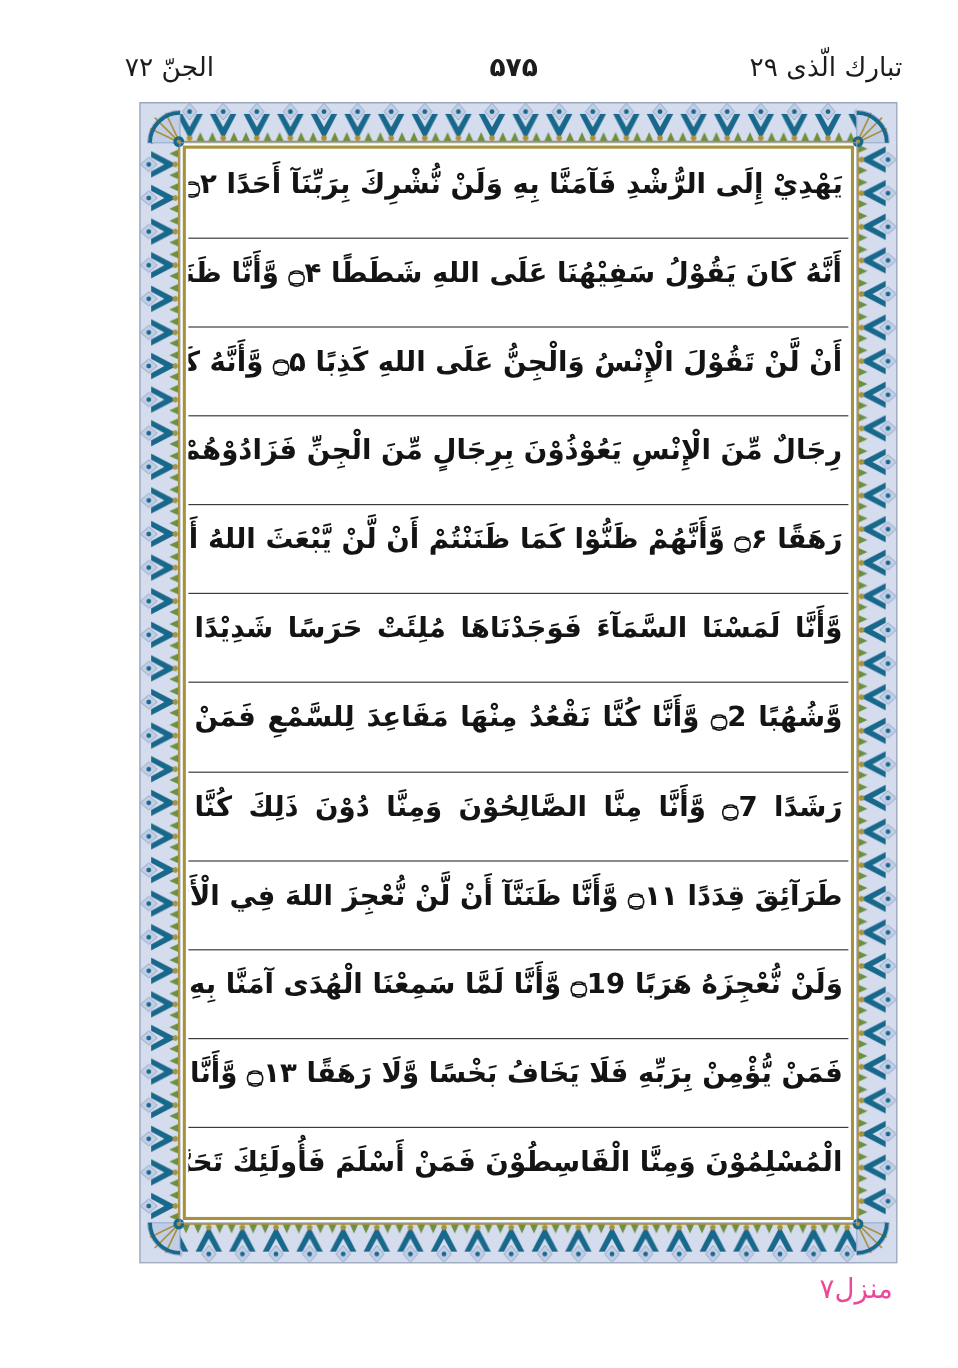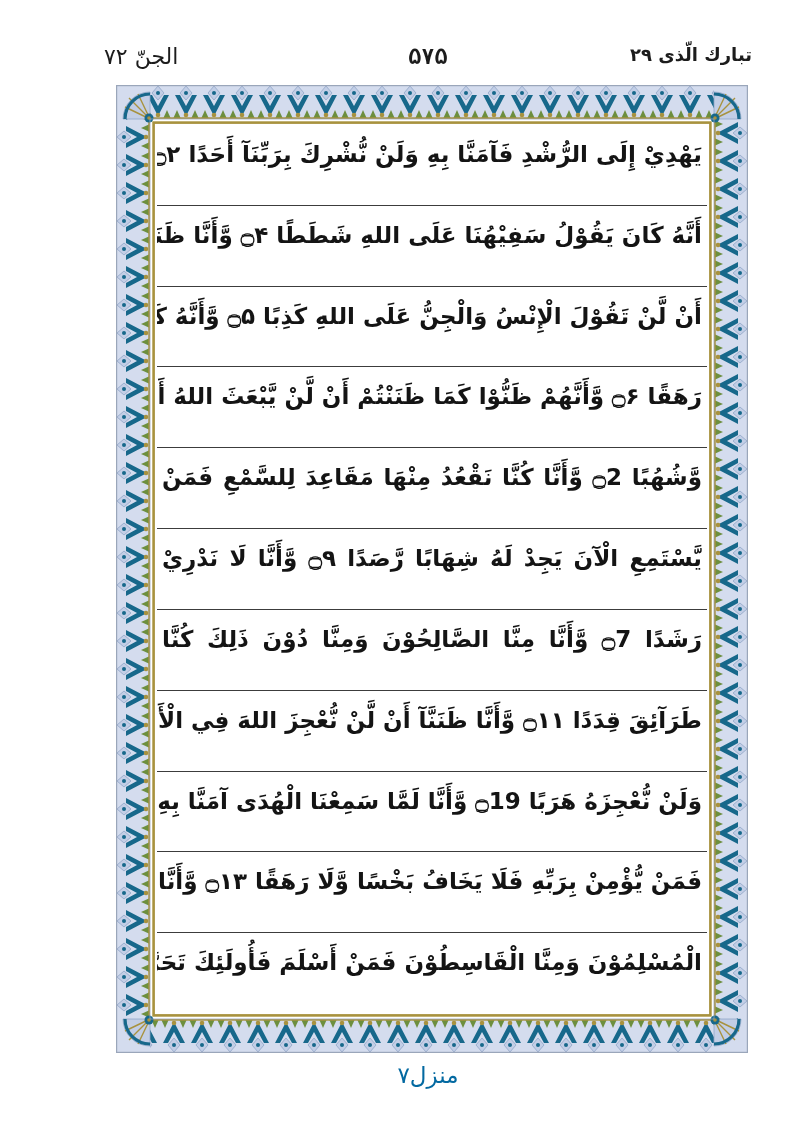--- a/index.html
+++ b/index.html
@@ -22,32 +22,30 @@
     top: 40px;
     width: 648px;
     height: 38px;
     direction: rtl;
     color: #1c1c1c;
   }
   .juz-label {
     position: absolute;
     right: 0;
     top: 4px;
-    font-size: 18px;
-    font-weight: bold;
+    font-size: 22px;
   }
   .page-number {
     position: absolute;
     left: 50%;
     top: 4px;
     transform: translateX(-50%);
     font-size: 22px;
     font-weight: bold;
     letter-spacing: 2px;
-    font-family: Liberation Mono, monospace;
   }
   .surah-label {
     position: absolute;
     left: 0;
     top: 4px;
     font-size: 22px;
     text-align: right;
   }
   
   .frame {
@@ -89,24 +87,23 @@
     overflow: hidden;
     white-space: nowrap;
   }
   .ayah-line:last-child { border-bottom: none; }
   
   .footer {
     position: absolute;
     left: 112px;
     top: 1062px;
     width: 632px;
-    text-align: center;
     direction: rtl;
     font-size: 23px;
-    color: #0369a1;
+    color: #ec4899;
   }
 </style>
 </head>
 <body>
 
 <div class="page">
 
   <div class="header">
     <div class="juz-label">تبارك الّذى ۲۹</div>
     <div class="page-number">۵۷۵</div>
@@ -158,23 +155,24 @@
 
       <rect x="0.6" y="0.6" width="630.8" height="966.8" fill="none" stroke="#9aa6ba" stroke-width="1.2"></rect>
       <rect x="34" y="34" width="564" height="900" fill="none" stroke="#9aa6ba" stroke-width="0.8"></rect>
       <rect x="37.6" y="37.6" width="556.8" height="892.8" fill="none" stroke="#a8923e" stroke-width="2.6"></rect>
     </svg>
 
     <div class="text-area">
       <div class="ayah-line">يَهْدِيْ إِلَى الرُّشْدِ فَآمَنَّا بِهِ وَلَنْ نُّشْرِكَ بِرَبِّنَآ أَحَدًا ۝۲</div>
       <div class="ayah-line">أَنَّهُ كَانَ يَقُوْلُ سَفِيْهُنَا عَلَى اللهِ شَطَطًا ۝۴ وَّأَنَّا ظَنَنَّآ</div>
       <div class="ayah-line">أَنْ لَّنْ تَقُوْلَ الْإِنْسُ وَالْجِنُّ عَلَى اللهِ كَذِبًا ۝۵ وَّأَنَّهُ كَانَ</div>
+      <div class="ayah-line">رِجَالٌ مِّنَ الْإِنْسِ يَعُوْذُوْنَ بِرِجَالٍ مِّنَ الْجِنِّ فَزَادُوْهُمْ</div>
       <div class="ayah-line">رَهَقًا ۝۶ وَّأَنَّهُمْ ظَنُّوْا كَمَا ظَنَنْتُمْ أَنْ لَّنْ يَّبْعَثَ اللهُ أَحَدًا ۝۷</div>
+      <div class="ayah-line">وَّأَنَّا لَمَسْنَا السَّمَآءَ فَوَجَدْنَاهَا مُلِئَتْ حَرَسًا شَدِيْدًا</div>
       <div class="ayah-line">وَّشُهُبًا ۝2 وَّأَنَّا كُنَّا نَقْعُدُ مِنْهَا مَقَاعِدَ لِلسَّمْعِ فَمَنْ</div>
-      <div class="ayah-line">يَّسْتَمِعِ الْآنَ يَجِدْ لَهُ شِهَابًا رَّصَدًا ۝۹ وَّأَنَّا لَا نَدْرِيْ</div>
       <div class="ayah-line">رَشَدًا ۝7 وَّأَنَّا مِنَّا الصَّالِحُوْنَ وَمِنَّا دُوْنَ ذَلِكَ كُنَّا</div>
       <div class="ayah-line">طَرَآئِقَ قِدَدًا ۝۱۱ وَّأَنَّا ظَنَنَّآ أَنْ لَّنْ نُّعْجِزَ اللهَ فِي الْأَرْضِ</div>
       <div class="ayah-line">وَلَنْ نُّعْجِزَهُ هَرَبًا ۝19 وَّأَنَّا لَمَّا سَمِعْنَا الْهُدَى آمَنَّا بِهِ</div>
       <div class="ayah-line">فَمَنْ يُّؤْمِنْ بِرَبِّهِ فَلَا يَخَافُ بَخْسًا وَّلَا رَهَقًا ۝۱۳ وَّأَنَّا مِنَّا</div>
       <div class="ayah-line">الْمُسْلِمُوْنَ وَمِنَّا الْقَاسِطُوْنَ فَمَنْ أَسْلَمَ فَأُولَئِكَ تَحَرَّوْا رَشَدًا ۝۱۴</div>
     </div>
   </div>
 
   <div class="footer">
     <span>منزل۷</span>

